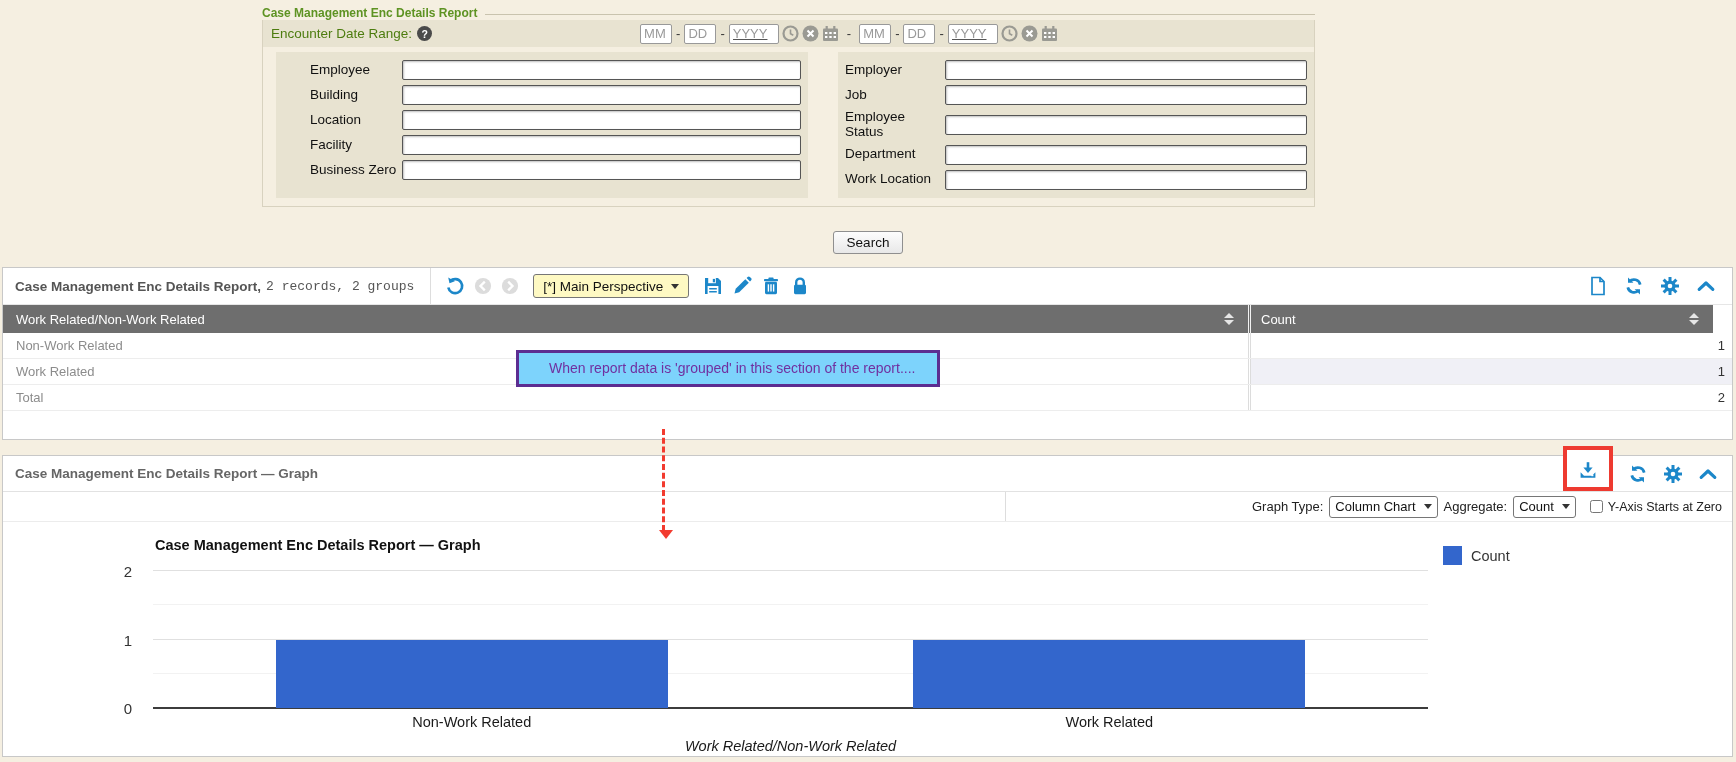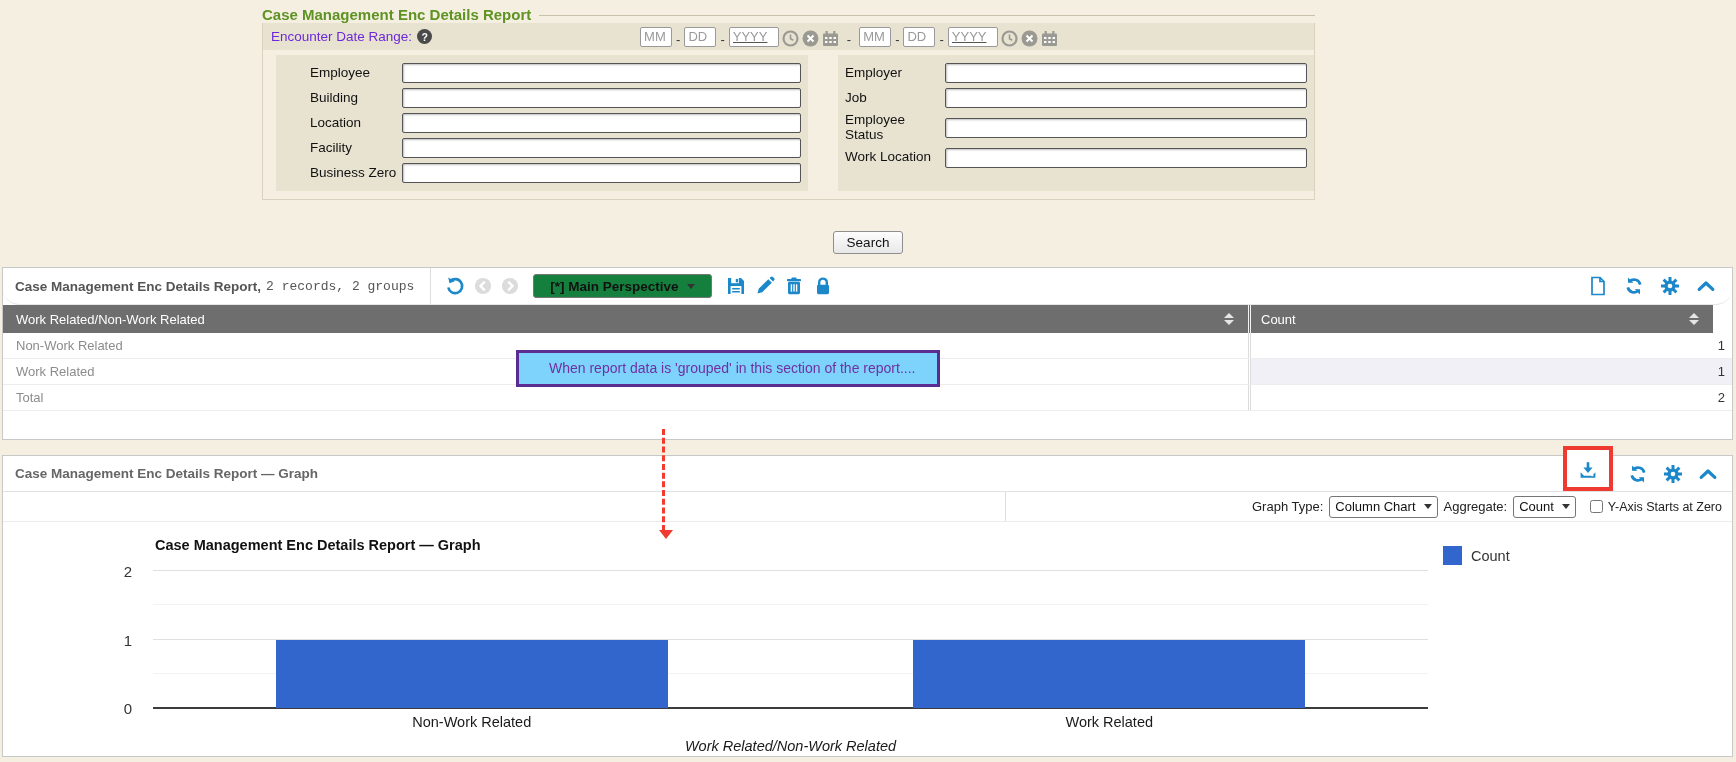--- a/index.html
+++ b/index.html
@@ -7,28 +7,28 @@
   body {
     position:relative;
     background:#f5efe1;
     font-family:"Liberation Sans", sans-serif;
     font-size:13px; color:#222;
     overflow:hidden;
   }
   
   .search-form { position:absolute; left:262px; top:6px; width:1053px; }
   .legend-row { display:flex; align-items:center; }
-  .legend-row .legend-text { color:#5e9323; font-weight:bold; font-size:15px; white-space:nowrap; padding-right:8px; }
+  .legend-row .legend-text { color:#5e9323; font-weight:bold; font-size:12px; white-space:nowrap; padding-right:8px; }
   .legend-row .legend-rule { flex:1; border-top:1px solid #c9c3ae; height:0; margin-top:2px; }
   .fieldset-body { border-left:1px solid #d8d2bf; border-right:1px solid #d8d2bf; border-bottom:1px solid #d8d2bf; padding:0 0 8px 0; }
   .date-bar { background:#e8e3d1; height:27px; display:flex; align-items:center; padding:0 8px; }
-  .date-bar .dr-label { font-size:13.5px; color:#6d28d9; }
+  .date-bar .dr-label { font-size:13.5px; color:#4d7c0f; }
   .help-badge { display:inline-flex; width:15px; height:15px; border-radius:50%; background:#4a4a4a; color:#fff;
     font-size:10.5px; font-weight:bold; align-items:center; justify-content:center; margin-left:5px; }
-  .date-inputs { display:flex; align-items:flex-end; gap:3px; margin-left:208px; }
+  .date-inputs { display:flex; align-items:center; gap:3px; margin-left:208px; }
   .date-inputs input { height:20px; border:1px solid #999; border-radius:2px; font-size:13px; color:#555;
     font-family:"Liberation Sans",sans-serif; padding:0 3px; background:#fff; }
   .date-inputs input::placeholder { color:#9a9a9a; }
   .w-mm { width:32px; } .w-dd { width:32px; } .w-yy { width:50px;text-decoration:underline; }
   .dash { color:#333; padding:0 1px; }
   .range-dash { color:#333; padding:0 5px; }
   .dicon { width:17px; height:17px; display:inline-block; }
   .fields-wrap { display:flex; gap:30px; margin-top:5px; padding-left:13px; }
   .fpanel { background:#e8e3d1; padding:8px 7px; }
   .fpanel-left { width:563px;padding-left:34px; }
@@ -39,29 +39,29 @@
   .fpanel-right .frow .flabel { width:100px; }
   .flabel { font-size:13.5px; color:#111; padding-right:4px; line-height:1.1; }
   .frow input { flex:1; height:20px; border:1px solid #555; border-radius:2px; background:#fff;
     box-shadow:inset 1px 1px 2px rgba(0,0,0,.25); font-family:"Liberation Sans",sans-serif; }
   .search-btn-row { position:absolute; left:0; top:231px; width:100%; text-align:center; }
   .search-btn { font-family:"Liberation Sans",sans-serif; font-size:13.5px; padding:3px 13px;
     background:linear-gradient(#fdfdfd,#e8e8e8); border:1px solid #8f8f8f; border-radius:3px; color:#111; }
   
   .panel { position:absolute; left:2px; background:#fff; border:1px solid #c8c8c8; }
   .report-panel { top:267px; width:1731px; height:173px; }
-  .toolbar { height:37px; display:flex; align-items:center; padding:0 12px; border-bottom:1px solid #e6e6e6;border-radius:16px; }
+  .toolbar { height:37px; display:flex; align-items:center; padding:0 12px; border-bottom:1px solid #e6e6e6; }
   .tb-title { font-weight:bold; color:#555; font-size:13.5px; }
   .tb-meta { color:#555; font-size:13px; font-weight:normal; }
   .tb-sep { width:1px; height:36px; background:#ddd; margin:0 14px 0 16px; }
   .icon20 { width:20px; height:20px; display:inline-block; }
   .icon18 { width:18px; height:18px; display:inline-block; }
   .tb-group { display:flex; align-items:center; gap:9px; }
   .fake-select { display:inline-flex; align-items:center; border:1px solid #767676; border-radius:3px;
-    background:#15803d; height:24px; padding:0 16px; font-size:13.5px; color:#111; margin:0 5px;font-weight:bold; }
+    background:#fef9c3; height:24px; padding:0 9px; font-size:13.5px; color:#111; margin:0 5px; }
   .caret { width:0; height:0; border-left:4.5px solid transparent; border-right:4.5px solid transparent;
     border-top:5px solid #333; margin-left:8px; }
   .tb-right { margin-left:auto; display:flex; align-items:center; gap:16px; padding-right:4px; }
   
   .thead { display:flex; height:28px; background:#6e6e6e; color:#fff; align-items:center; margin-right:19px; }
   .th1 { width:1245px; padding-left:13px; display:flex; align-items:center; font-size:13px; }
   .th2 { flex:1; padding-left:10px; display:flex; align-items:center; font-size:13px; }
   .sort { display:flex; flex-direction:column; gap:2px; margin-left:auto; margin-right:14px; }
   .sort .up { width:0; height:0; border-left:5px solid transparent; border-right:5px solid transparent; border-bottom:5px solid #e6e6e6; }
   .sort .dn { width:0; height:0; border-left:5px solid transparent; border-right:5px solid transparent; border-top:5px solid #e6e6e6; }
@@ -217,20 +217,24 @@
           </div>
         <div class="frow">
             <span class="flabel">Job</span>
             <input type="text" style="">
           </div>
         <div class="frow">
             <span class="flabel">Employee Status</span>
             <input type="text" style="">
           </div>
         <div class="frow">
+            <span class="flabel">Department</span>
+            <input type="text" style="">
+          </div>
+        <div class="frow">
             <span class="flabel">Work Location</span>
             <input type="text" style="">
           </div>
       </div>
     </div>
   </div>
 </div>
 
 <div class="search-btn-row">
   <button class="search-btn">Search</button>

